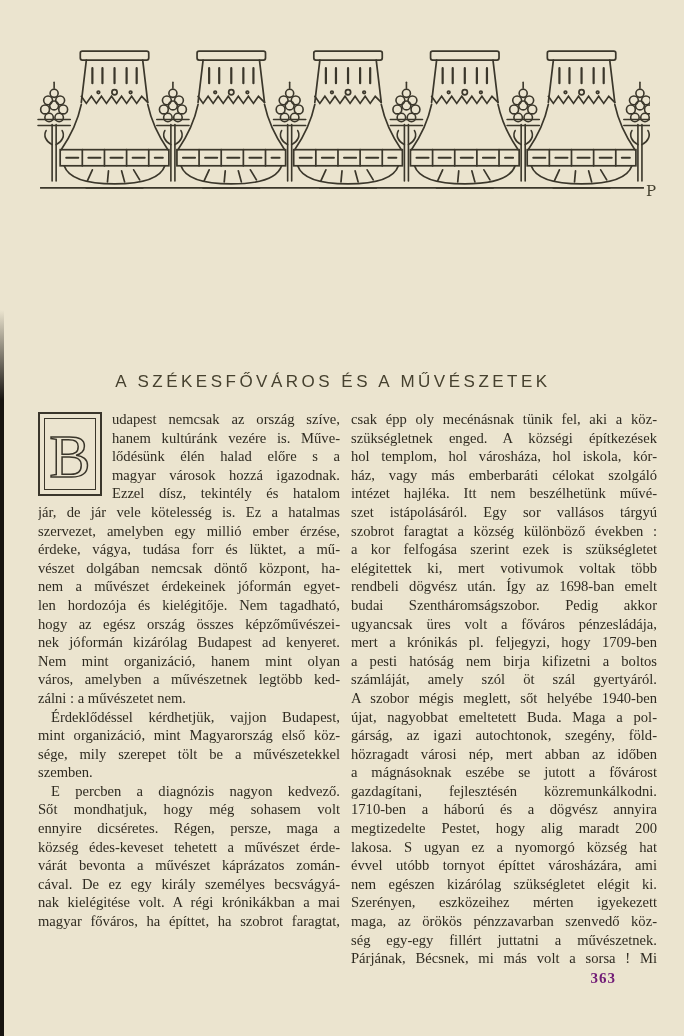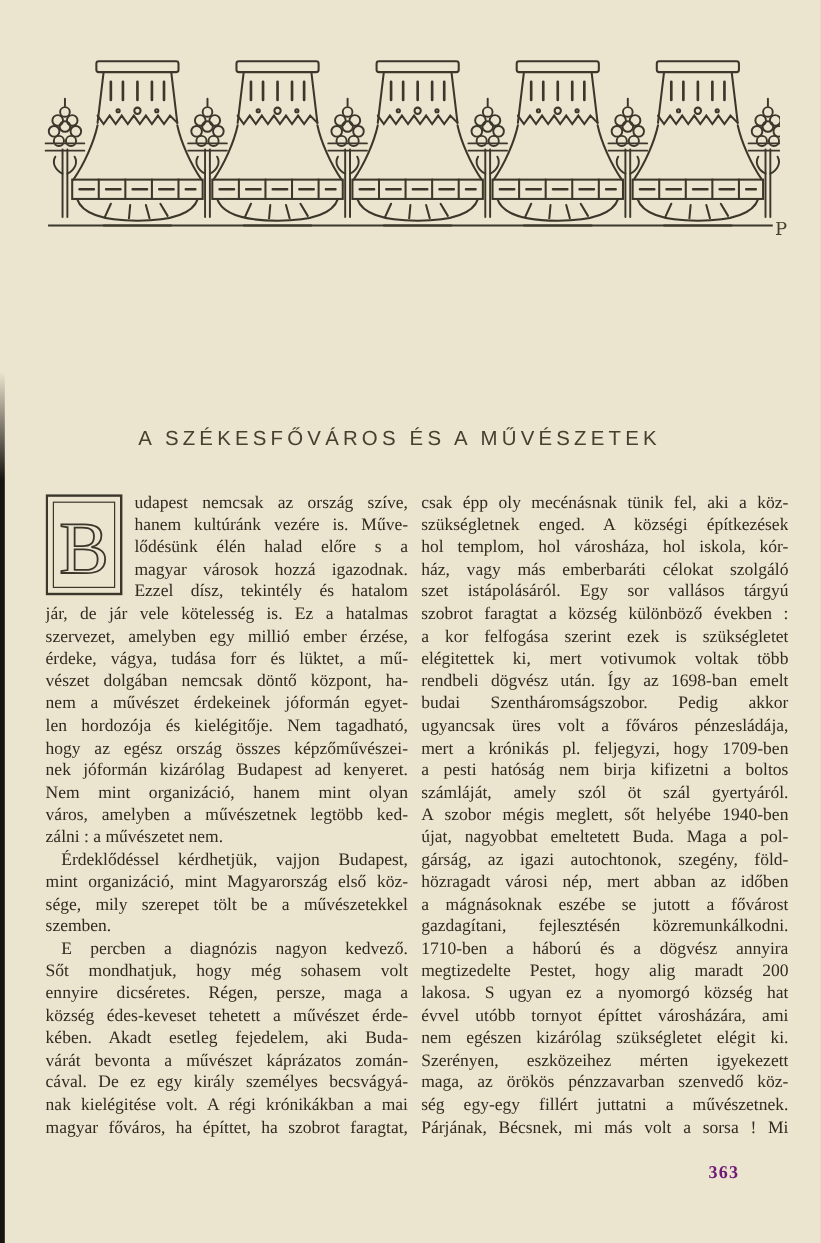--- a/index.html
+++ b/index.html
@@ -22,21 +22,21 @@
   }
   .ornament svg{display:block;}
   .monogram{
     position:absolute;right:-6px;bottom:-2px;
     font-family:"DejaVu Serif", serif;
     font-size:15px;color:#44402f;
   }
   
   .title{
     position:absolute;top:356px;left:0;right:18px;
-    margin:0;
+    margin:16px;
     text-align:center;
     font-family:"Liberation Sans", sans-serif;
     font-weight:400;
     font-size:17px;
     letter-spacing:3.5px;
     color:#46412f;
   }
   
   .columns{
     position:absolute;top:410px;left:38px;
@@ -156,33 +156,33 @@
           <div class="line">város, amelyben a művészetnek legtöbb ked-</div>
           <div class="line lastshort">zálni : a művészetet nem.</div>
           <div class="line indent">Érdeklődéssel kérdhetjük, vajjon Budapest,</div>
           <div class="line">mint organizáció, mint Magyarország első köz-</div>
           <div class="line">sége, mily szerepet tölt be a művészetekkel</div>
           <div class="line lastshort">szemben.</div>
           <div class="line indent">E percben a diagnózis nagyon kedvező.</div>
           <div class="line">Sőt mondhatjuk, hogy még sohasem volt</div>
           <div class="line">ennyire dicséretes. Régen, persze, maga a</div>
           <div class="line">község édes-keveset tehetett a művészet érde-</div>
-          <div class="line">kében. Akadt esetleg fejedelem, aki Buda-</div>
           <div class="line">várát bevonta a művészet káprázatos zomán-</div>
           <div class="line">cával. De ez egy király személyes becsvágyá-</div>
           <div class="line">nak kielégitése volt. A régi krónikákban a mai</div>
           <div class="line">magyar főváros, ha építtet, ha szobrot faragtat,</div>
         </div>
     </div>
     <div class="col col-right">
       <div class="lines" id="col-right">
           <div class="line">csak épp oly mecénásnak tünik fel, aki a köz-</div>
           <div class="line">szükségletnek enged. A községi építkezések</div>
           <div class="line">hol templom, hol városháza, hol iskola, kór-</div>
           <div class="line">ház, vagy más emberbaráti célokat szolgáló</div>
+          <div class="line">intézet hajléka. Itt nem beszélhetünk művé-</div>
           <div class="line">szet istápolásáról. Egy sor vallásos tárgyú</div>
           <div class="line">szobrot faragtat a község különböző években :</div>
           <div class="line">a kor felfogása szerint ezek is szükségletet</div>
           <div class="line">elégitettek ki, mert votivumok voltak több</div>
           <div class="line">rendbeli dögvész után. Így az 1698-ban emelt</div>
           <div class="line">budai Szentháromságszobor. Pedig akkor</div>
           <div class="line">ugyancsak üres volt a főváros pénzesládája,</div>
           <div class="line">mert a krónikás pl. feljegyzi, hogy 1709-ben</div>
           <div class="line">a pesti hatóság nem birja kifizetni a boltos</div>
           <div class="line">számláját, amely szól öt szál gyertyáról.</div>

